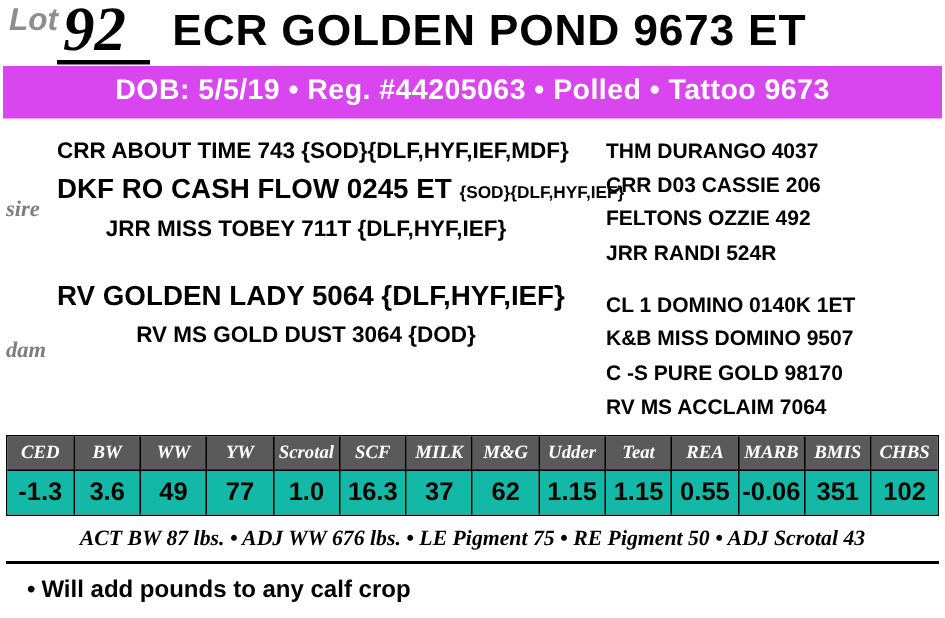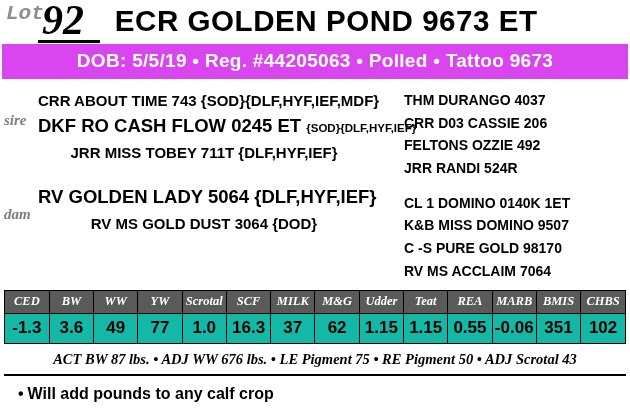--- a/index.html
+++ b/index.html
@@ -31,21 +31,21 @@
   .lot-block {
     position: relative;
     width: 104px;
     height: 44px;
     flex: 0 0 104px;
   }
   .lot-word {
     position: absolute;
     left: 6px;
     top: 2px;
-    font-family: Liberation Mono, monospace;
+    font-family: Liberation Sans, sans-serif;
     font-style: italic;
     font-weight: bold;
     font-size: 21px;
     color: #8e8e8e;
     letter-spacing: 0px;
   }
   .lot-number {
     position: absolute;
     left: 42px;
     top: -2px;
@@ -106,21 +106,21 @@
     padding-left: 6px;
     border-left: 0;
   }
   .ped-group {
     position: relative;
     height: 82px;
   }
   .side-label {
     position: absolute;
     left: 0;
-    top: 23px;
+    top: 43px;
     font-family: "Liberation Serif", serif;
     font-style: italic;
     font-weight: bold;
     font-size: 15px;
     color: #7d7d7d;
   }
   .ped-lines {
     margin-left: 34px;
   }
   .ped-line {

